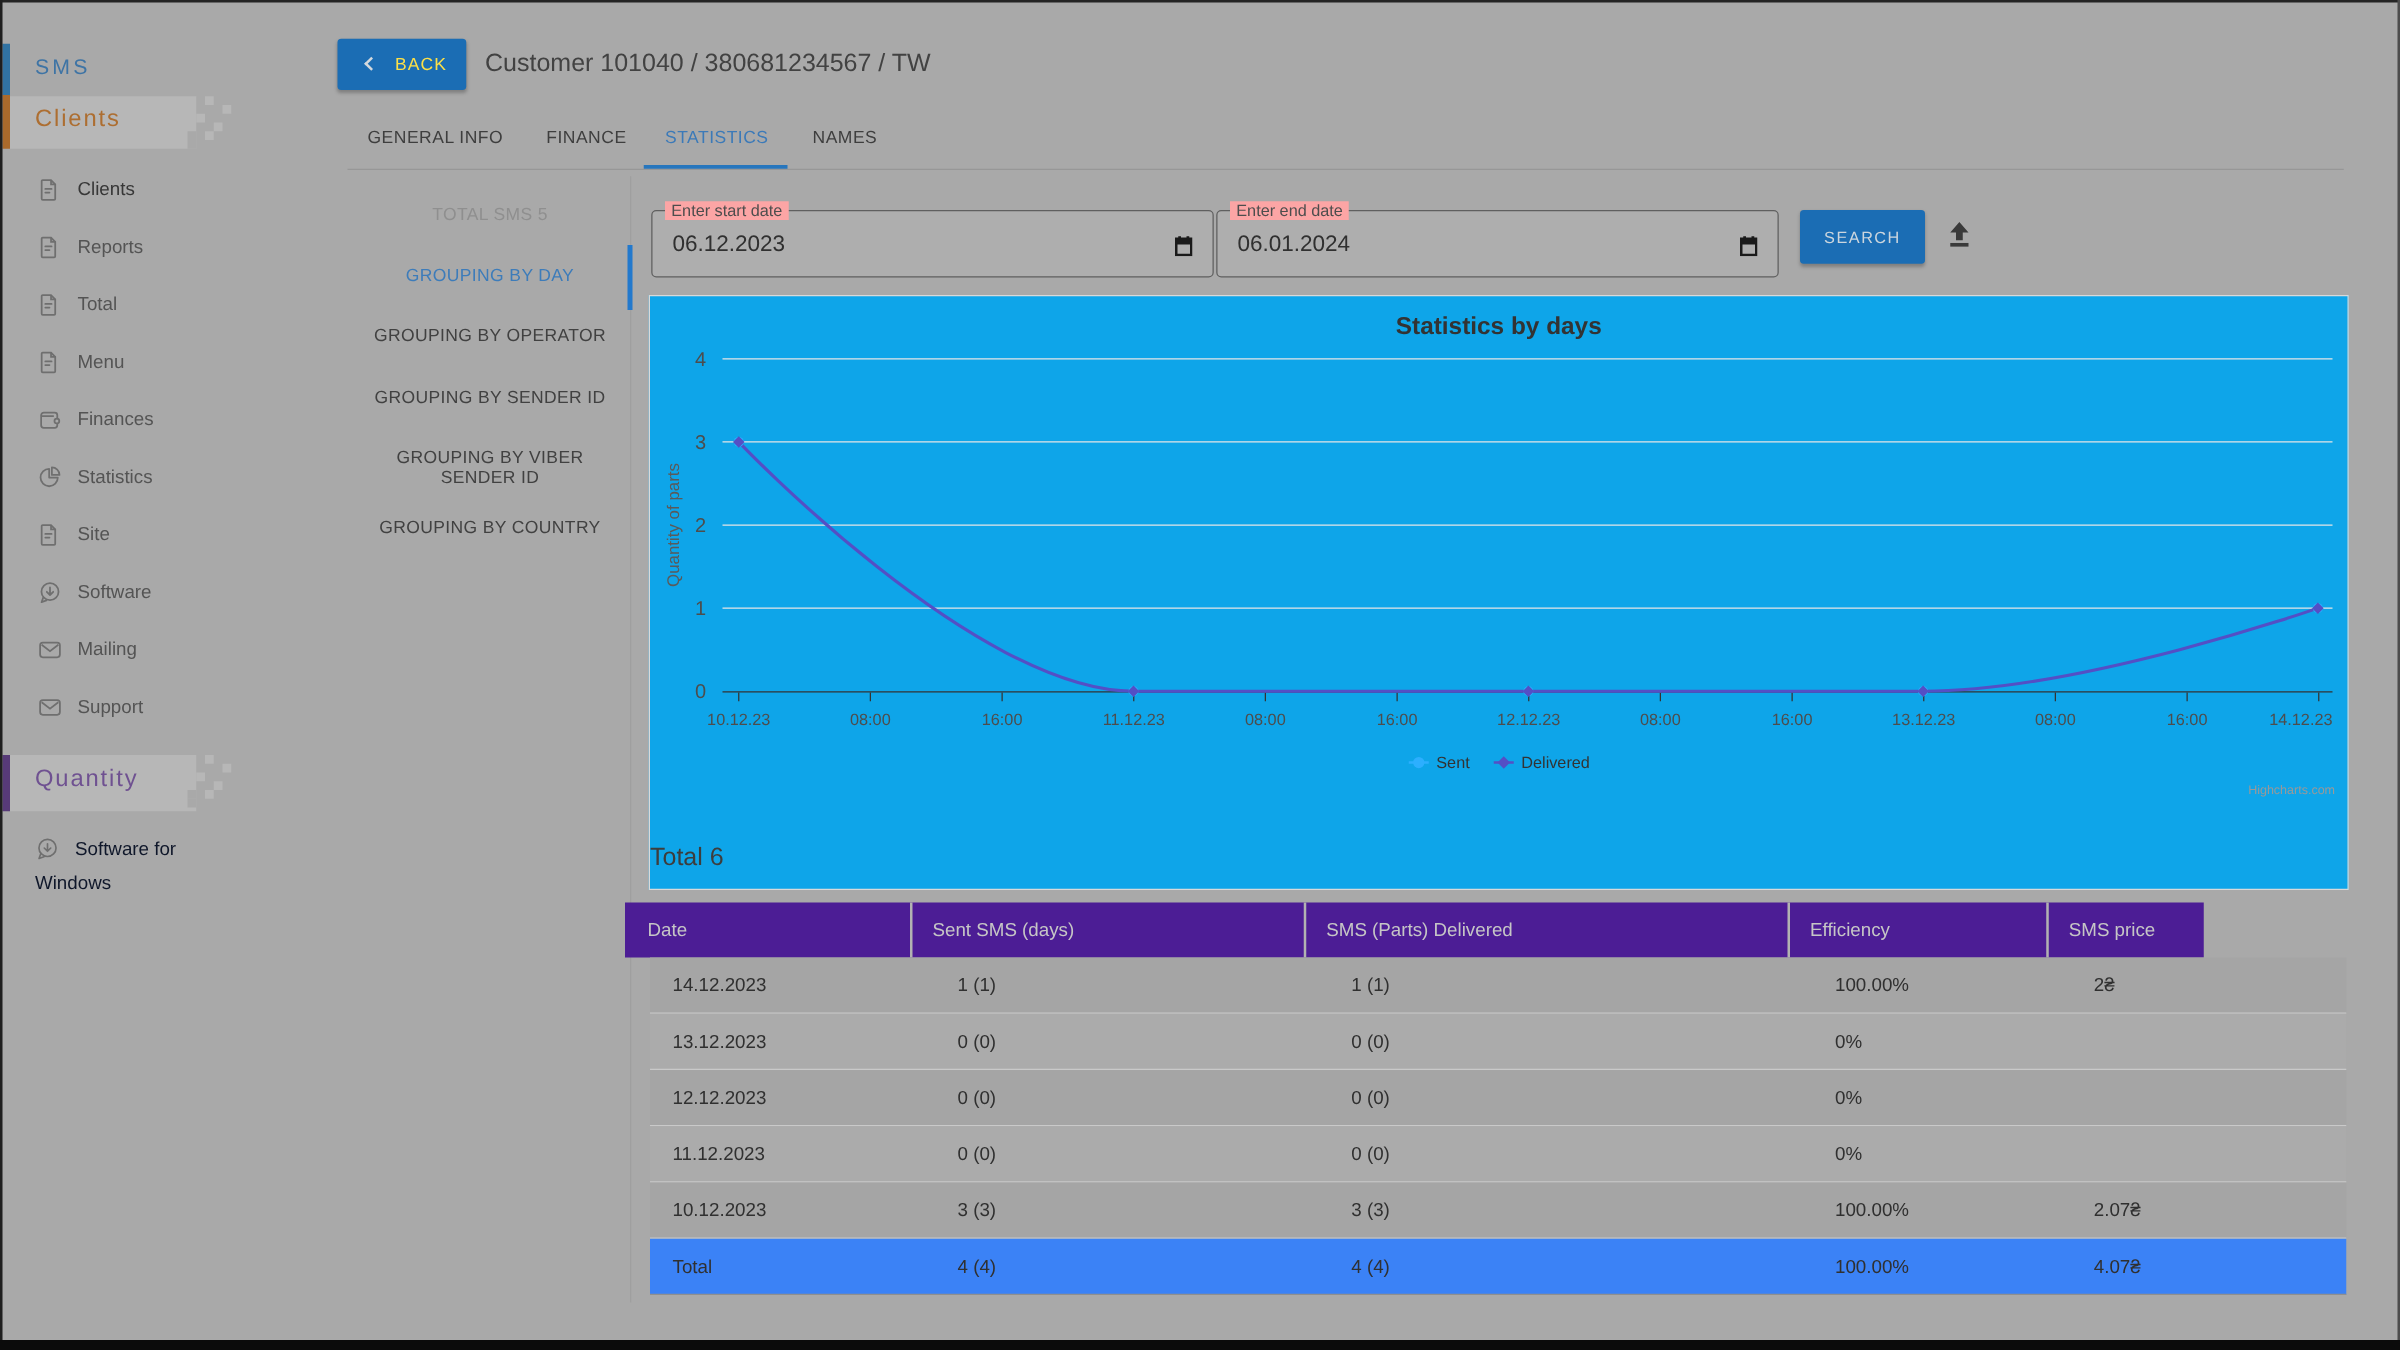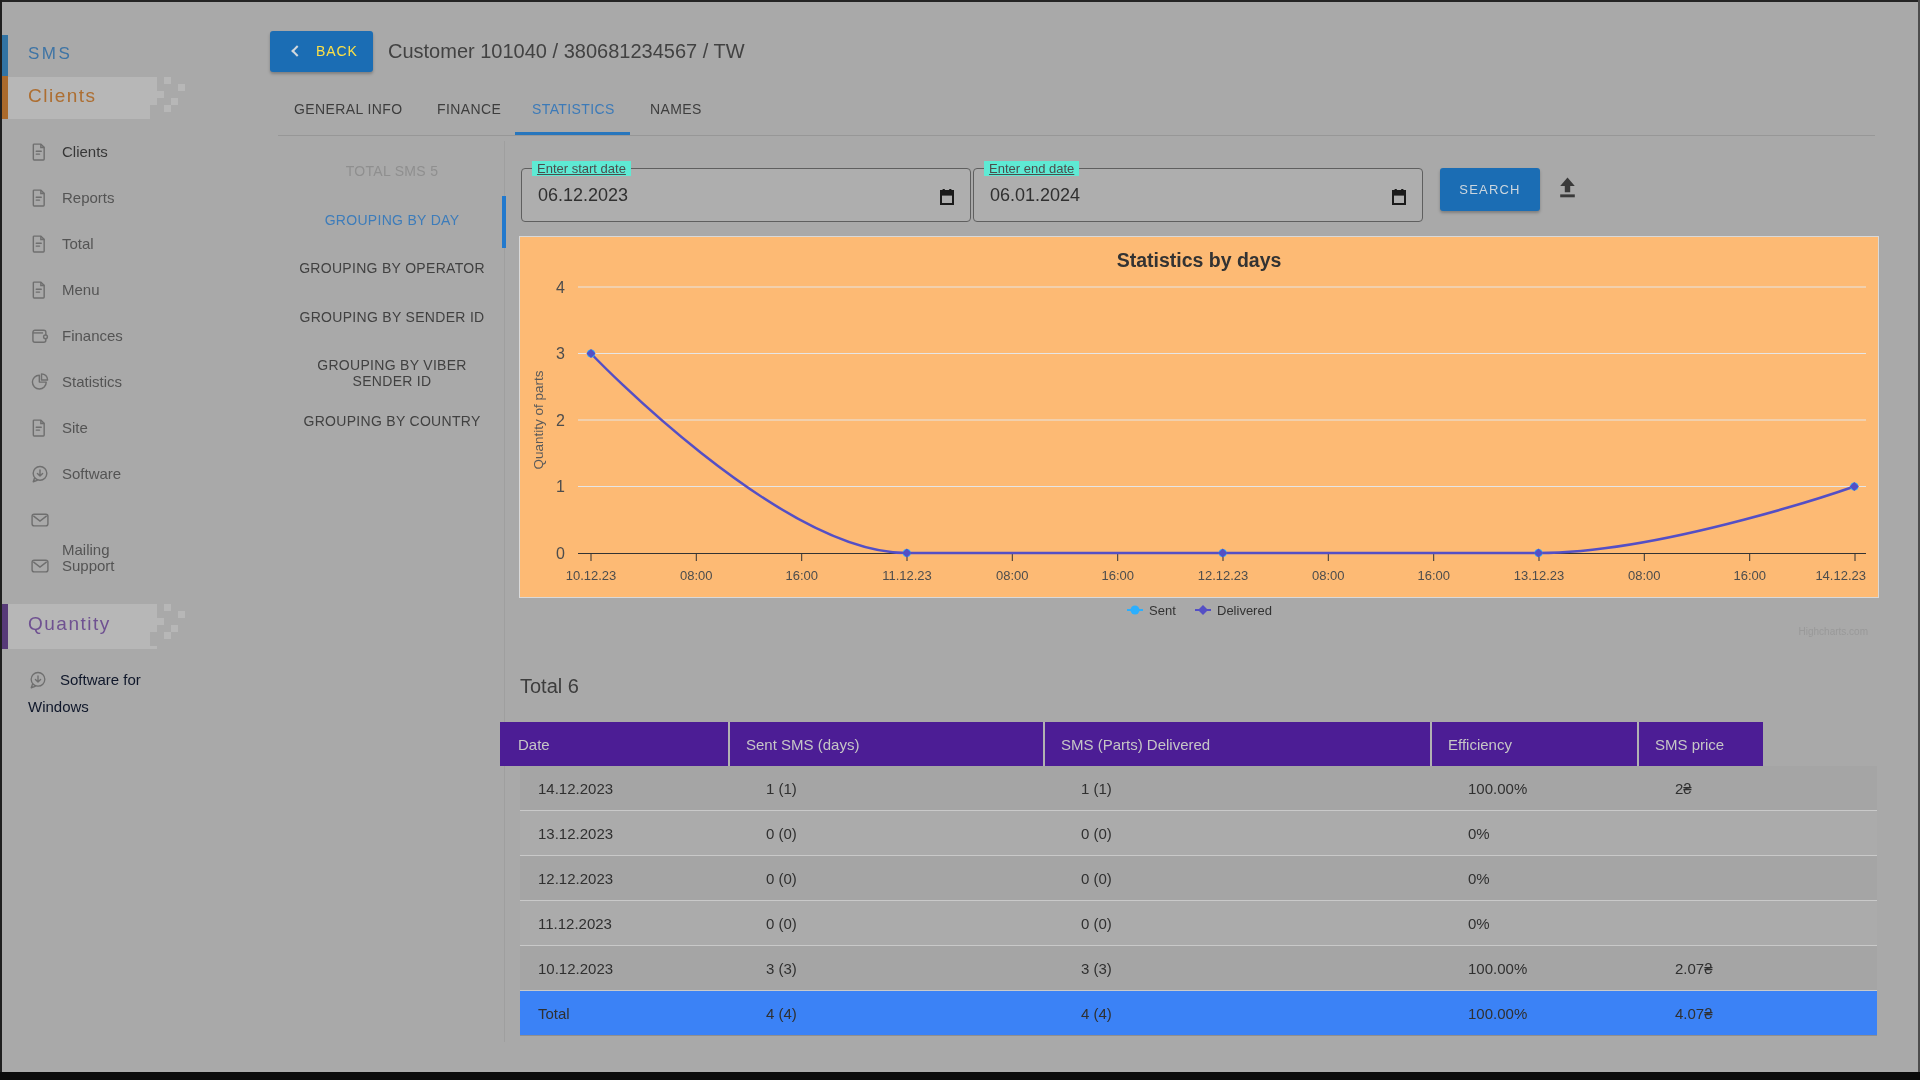--- a/index.html
+++ b/index.html
@@ -40,26 +40,26 @@
 
 
 .subnav { position:absolute; left:280px; width:224px; text-align:center; font-size:14px; letter-spacing:0.3px; color:#414141; }
 .subnav-muted { color:#8f8f8f; }
 .subnav-blue { color:#3d7cba; }
 .vdiv { left:504px; top:141px; width:1px; height:901px; background:#9f9f9f; }
 .sel-bar { left:502px; top:196px; width:4px; height:52px; background:#2279cd; }
 
 
 .dinput { position:absolute; top:168px; height:54px; border:1px solid #5f5f5f; border-radius:4px; background:#aeaeae; }
-.dlabel { position:absolute; top:-8px; font-size:13px; color:#4d4d4d; background:#5eead4; padding:0 5px;text-decoration:underline; }
+.dlabel { position:absolute; top:-8px; font-size:13px; color:#4d4d4d; background:#fca5a5; padding:0 5px; }
 .dvalue { position:absolute; left:16px; top:16px; font-size:18px; color:#303030; }
 .search-btn { left:1440px; top:168px; width:100px; height:43px; background:#1b6db4; border-radius:3px; box-shadow:0 2px 3px rgba(0,0,0,0.25); color:#ccd6de; font-size:13px; letter-spacing:1.2px; text-align:center; line-height:43px; }
 
 
-#chart { left:519px; top:236px; width:1360px; height:362px; background:#fdba74; border:1px solid #d9d9d9; }
+#chart { left:519px; top:236px; width:1360px; height:476px; background:#0ea5e9; border:1px solid #d9d9d9; }
 
 
 .total6 { left:520px; top:675px; font-size:20px; color:#3d3d3d; }
 .thead { left:500px; top:722px; width:1263px; height:44px; background:#4c1d95; }
 .th { position:absolute; top:14px; font-size:15px; color:#c6c6c6; }
 .trow { position:absolute; left:520px; width:1357px; height:45px; }
 .td { position:absolute; top:14px; font-size:15px; color:#303030; }
 .hsep { position:absolute; top:0; width:2px; height:44px; background:#b2b2b2; }
 </style>
 </head>
@@ -124,21 +124,21 @@
   <svg class="menu-ico" style="top:464px" viewBox="0 0 24 24" stroke="#6f6f6f" stroke-width="1.7">
         <circle cx="12" cy="11.2" r="8.2" fill="none"></circle>
         <path d="M5.6 16.6 L3.9 21.3 L8.6 19.6" fill="none" stroke-linejoin="round" stroke-linecap="round"></path>
         <path d="M12 7.2 v7.2 M8.9 11.3 L12 14.4 L15.1 11.3" stroke-linecap="round" stroke-linejoin="round" fill="none"></path>
       </svg>
   <div class="menu-item" style="top:465px;">Software</div>
   <svg class="menu-ico" style="top:510px" viewBox="0 0 24 24" stroke="#6f6f6f" stroke-width="1.7">
         <rect x="2.5" y="5" width="19" height="14" rx="2.6" fill="none"></rect>
         <path d="M4 7 L12 13.2 L20 7" fill="none"></path>
       </svg>
-  <div class="menu-item" style="top:541px;text-align:center;">Mailing</div>
+  <div class="menu-item" style="top:511px;text-align:center;">Mailing</div>
   <svg class="menu-ico" style="top:556px" viewBox="0 0 24 24" stroke="#6f6f6f" stroke-width="1.7">
         <rect x="2.5" y="5" width="19" height="14" rx="2.6" fill="none"></rect>
         <path d="M4 7 L12 13.2 L20 7" fill="none"></path>
       </svg>
   <div class="menu-item" style="top:557px;">Support</div>
   </div>
 
   <div class="abs side-bar-purple"></div>
   <div class="abs band band-downloads"></div>
   <div class="abs sq sq-l" style="left:164px;top:604px"></div>

